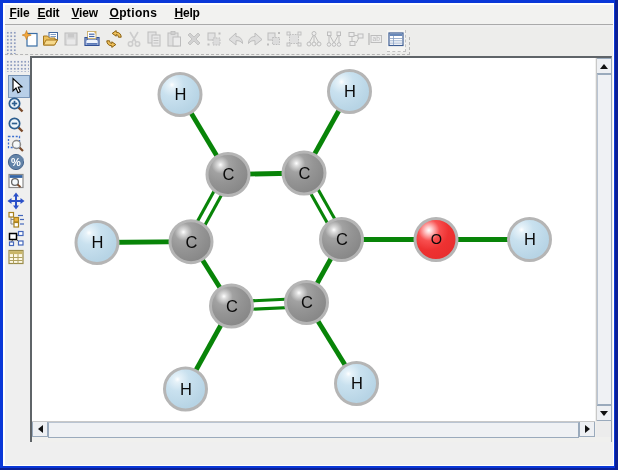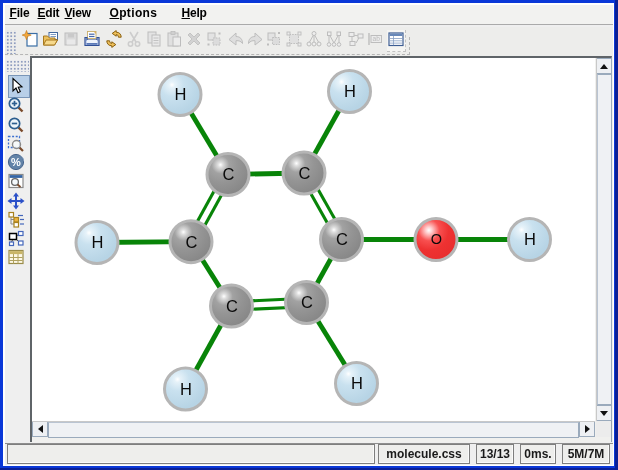--- a/index.html
+++ b/index.html
@@ -29,23 +29,23 @@
 svg text{font-family:"Liberation Sans",sans-serif}
 </style></head>
 <body>
 <div id="edgeR"></div>
 <div id="edgeB"></div>
 <div id="win">
     <div id="inner">
   <div id="menubar" class="dither">
     <span style="left:5px"><u>F</u>ile</span>
     <span style="left:33px"><u>E</u>dit</span>
-    <span style="left:60px"><u>V</u>iew</span>
+    <span style="left:67px"><u>V</u>iew</span>
     <span style="left:105px;letter-spacing:0.35px"><u>O</u>ptions</span>
-    <span style="left:177px"><u>H</u>elp</span>
+    <span style="left:170px"><u>H</u>elp</span>
   </div>
   <div id="toolbar" class="dither">
         <div id="tbhandle"></div>
         <div style="position:absolute;left:382px;top:3.5px;width:19.5px;height:22px;background:#f5f5f3;border-right:1px dashed #c2c2c2;border-bottom:1px dashed #c2c2c2"></div>
         <div style="position:absolute;left:0;top:27.5px;width:405px;border-top:1px dashed #b6b6b6"></div>
         <div style="position:absolute;left:404.5px;top:10px;height:18px;border-left:1px dashed #b6b6b6"></div>
       </div>
   <div id="topicons">
   <svg class="ticon" style="left:17.5px;top:25.0px;width:18px;height:18px" viewBox="0 0 18 18">
           <rect x="5" y="3.5" width="10" height="12.5" fill="#fff" stroke="#3a6ea5" stroke-width="1.2"></rect>
@@ -316,21 +316,14 @@
       <div class="sbtn" style="left:0;top:0;width:16px;height:15px;border-top:none">
             <div class="tri" style="border-top:4.5px solid transparent;border-bottom:4.5px solid transparent;border-right:5px solid #111"></div>
           </div>
       <div class="thumbh"></div>
       <div class="sbtn" style="left:547px;top:0;width:16px;height:15px;border-top:none">
             <div class="tri" style="border-top:4.5px solid transparent;border-bottom:4.5px solid transparent;border-left:5px solid #111"></div>
           </div>
     </div>
     <div id="corner"></div>
   </div>
-  <div id="statusbar">
-    <div class="scell" style="left:2px;width:368px"></div>
-    <div class="scell" style="left:373.5px;width:92px">molecule.css</div>
-    <div class="scell" style="left:471.5px;width:38px">13/13</div>
-    <div class="scell" style="left:515.5px;width:36px">0ms.</div>
-    <div class="scell" style="left:557.5px;width:48px">5M/7M</div>
-  </div>
 </div>
   </div>
 
 </body></html>

